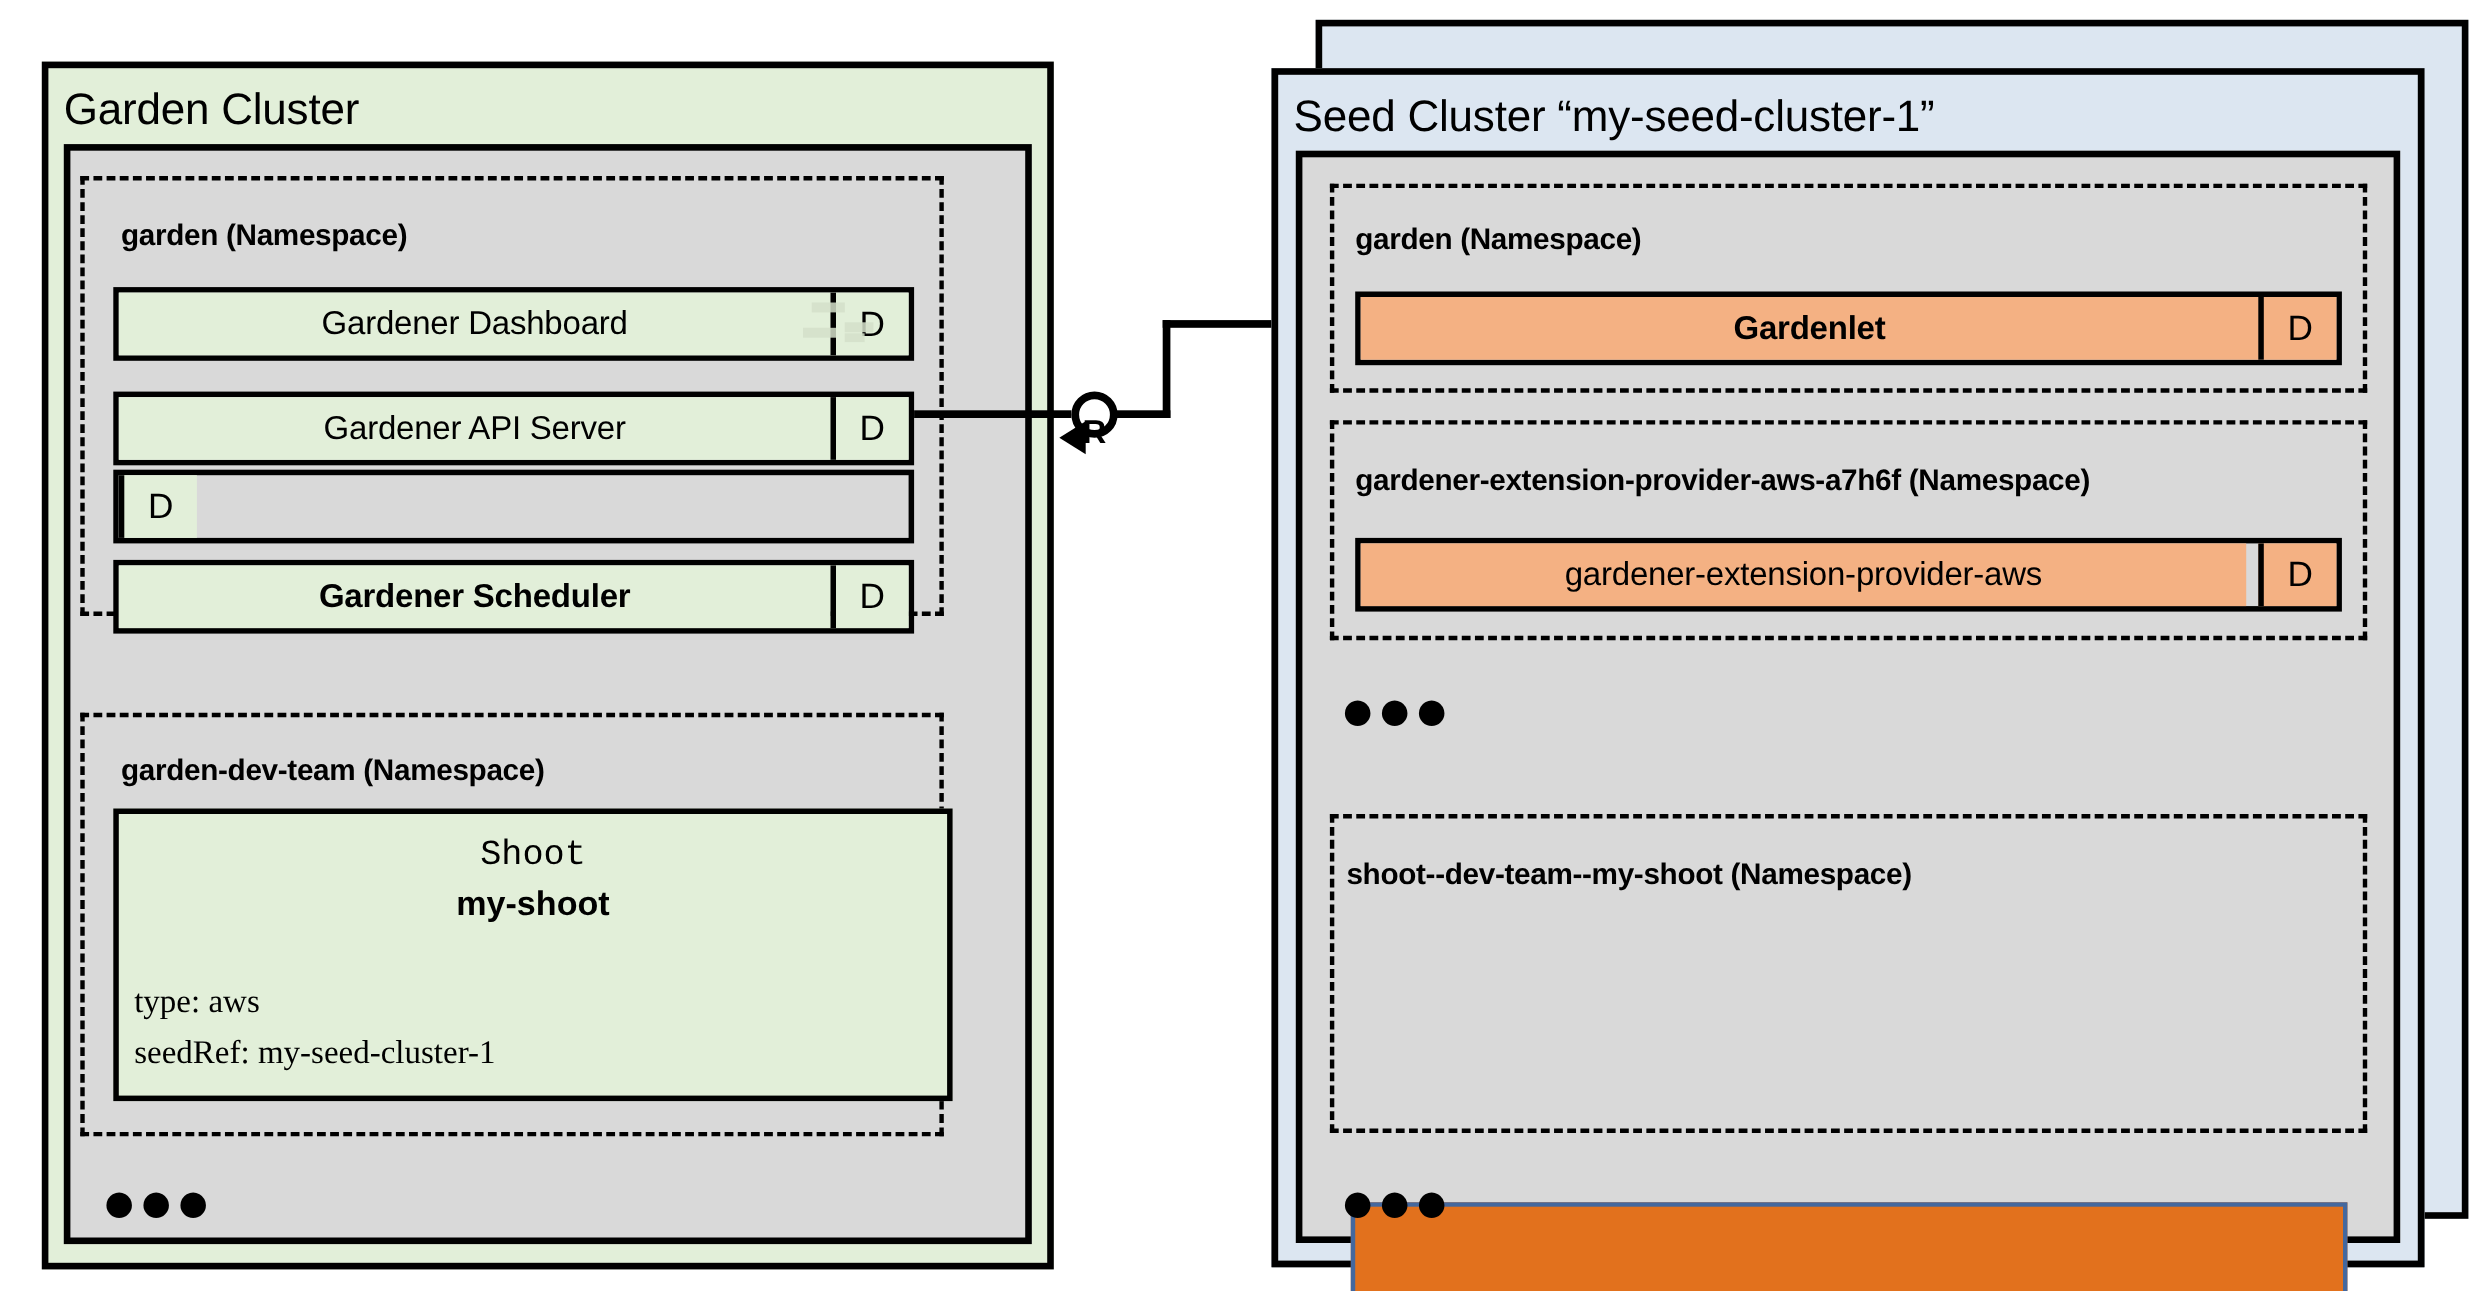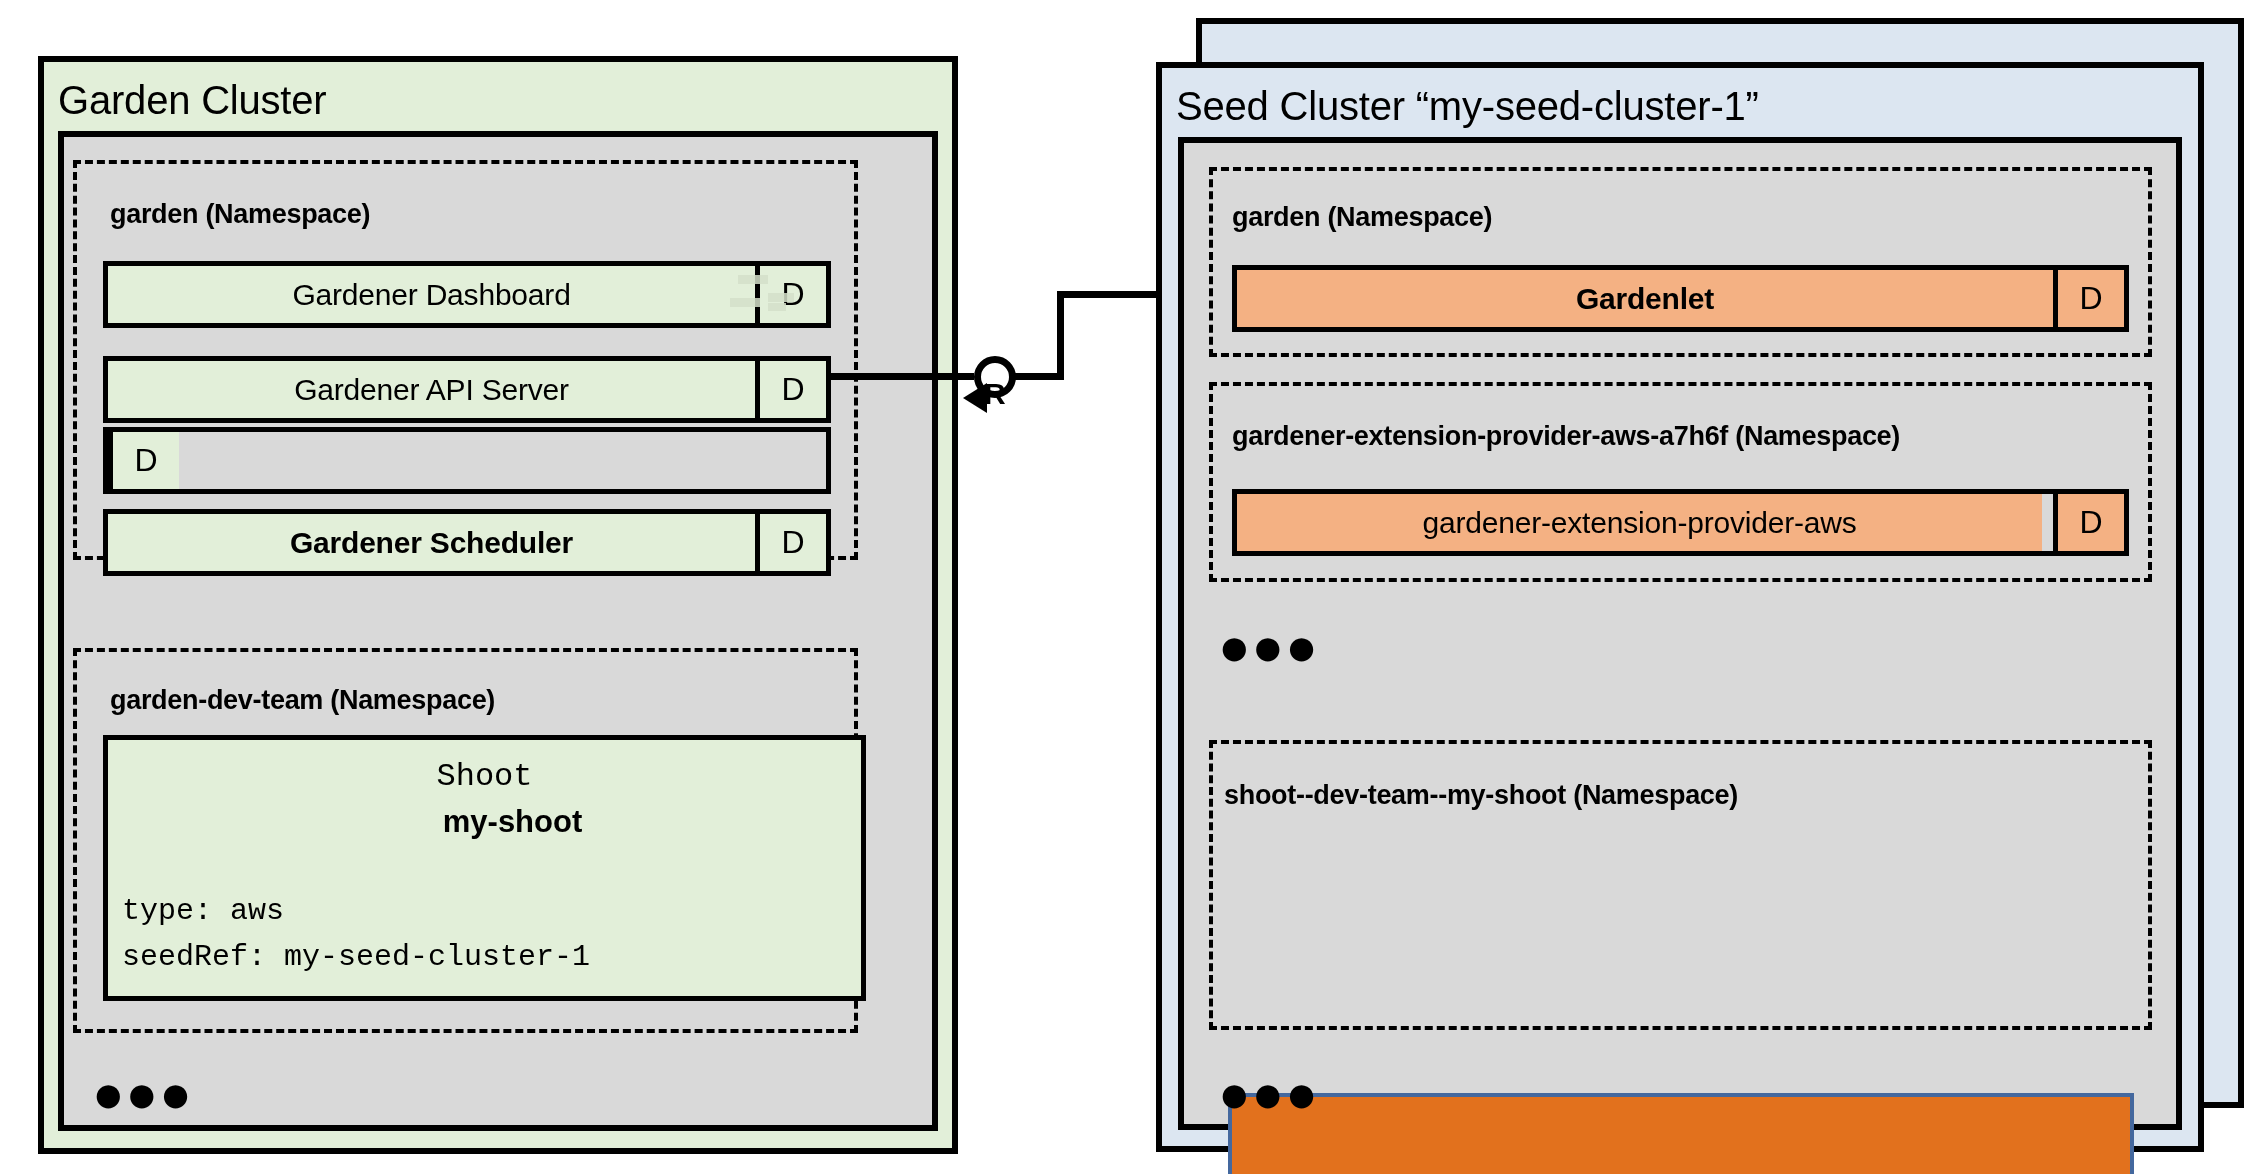--- a/index.html
+++ b/index.html
@@ -95,25 +95,24 @@
     font-size: 32px;
     color: #000000;
   }
   .shoot-name {
     position: absolute;
     width: 100%;
     text-align: center;
     font-size: 31px;
     font-weight: 700;
     color: #000000;
-    margin-left: 28px;
   }
   .shoot-spec {
     position: absolute;
-    font-family: Liberation Mono, monospace;
+    font-family: Liberation Serif, serif;
     font-size: 30px;
     color: #000000;
     white-space: pre;
     line-height: 46px;
   }
 
   
   .ctrl-plane {
     border: 4px solid #44689e;
     background: #e2711d;

